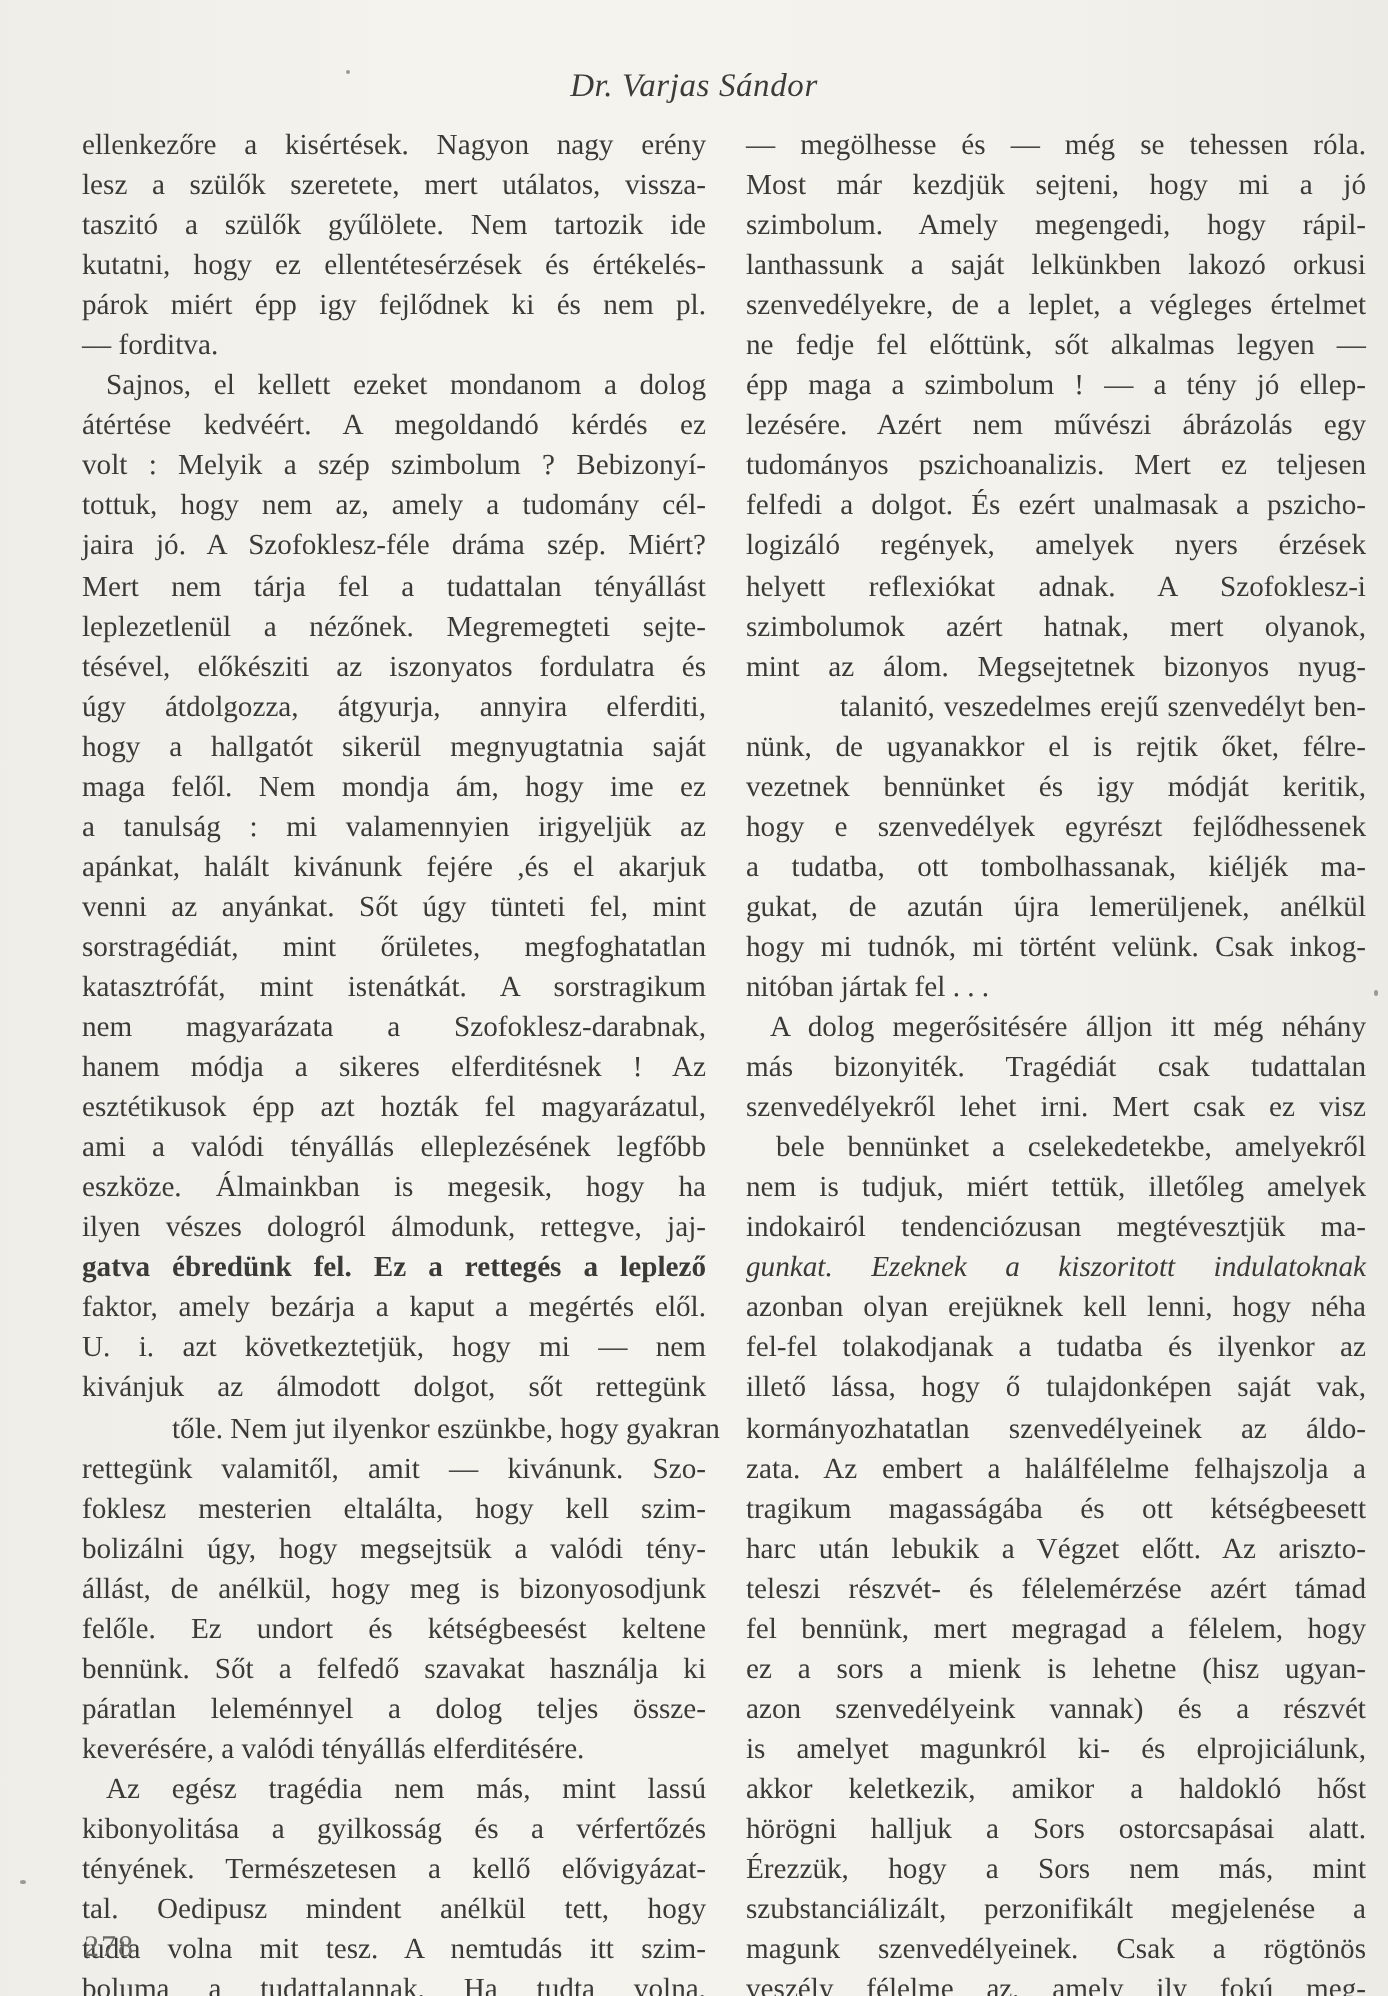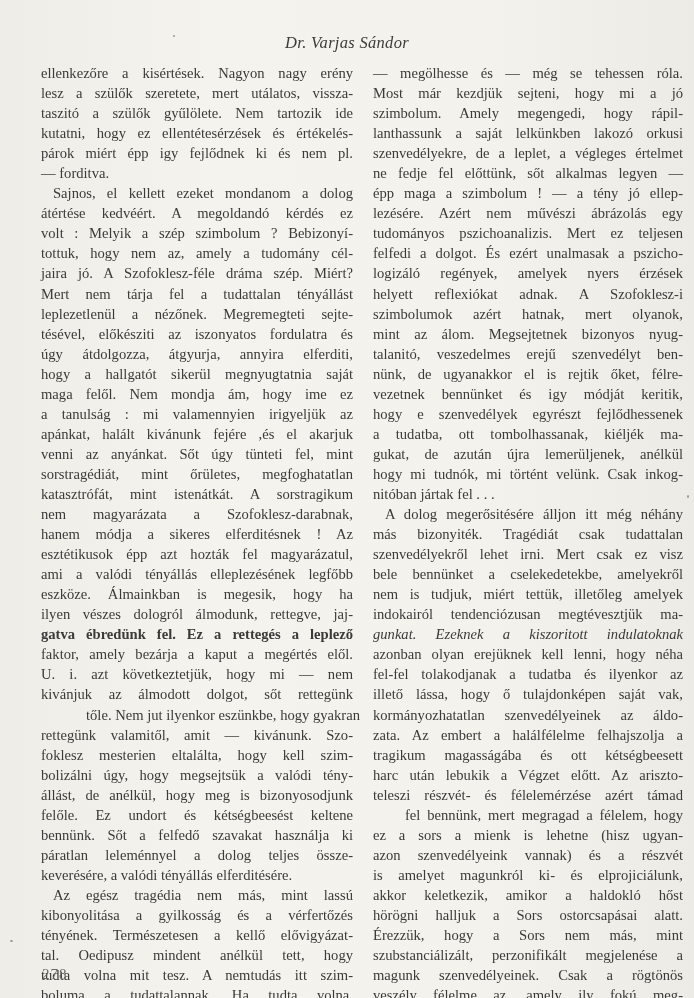--- a/index.html
+++ b/index.html
@@ -137,44 +137,44 @@
       <span class="line"><span style="white-space: nowrap; word-spacing: 0px;">szenvedélyekre, de a leplet, a végleges értelmet</span></span>
       <span class="line"><span style="white-space: nowrap; word-spacing: 0px;">ne fedje fel előttünk, sőt alkalmas legyen —</span></span>
       <span class="line"><span style="white-space: nowrap; word-spacing: 0px;">épp maga a szimbolum ! — a tény jó ellep-</span></span>
       <span class="line"><span style="white-space: nowrap; word-spacing: 0px;">lezésére. Azért nem művészi ábrázolás egy</span></span>
       <span class="line"><span style="white-space: nowrap; word-spacing: 0px;">tudományos pszichoanalizis. Mert ez teljesen</span></span>
       <span class="line"><span style="white-space: nowrap; word-spacing: 0px;">felfedi a dolgot. És ezért unalmasak a pszicho-</span></span>
       <span class="line"><span style="white-space: nowrap; word-spacing: 0px;">logizáló regények, amelyek nyers érzések</span></span>
       <span class="line"><span style="white-space: nowrap; word-spacing: 0px;">helyett reflexiókat adnak. A Szofoklesz-i</span></span>
       <span class="line"><span style="white-space: nowrap; word-spacing: 0px;">szimbolumok azért hatnak, mert olyanok,</span></span>
       <span class="line"><span style="white-space: nowrap; word-spacing: 0px;">mint az álom. Megsejtetnek bizonyos nyug-</span></span>
-      <span class="line"><span style="white-space: nowrap; word-spacing: 0px;">talanitó, veszedelmes erejű szenvedélyt ben-</span></span>
+      <span class="line"><span style="white-space: nowrap; word-spacing: 0px; margin-left: 47px;">talanitó, veszedelmes erejű szenvedélyt ben-</span></span>
       <span class="line"><span style="white-space: nowrap; word-spacing: 0px;">nünk, de ugyanakkor el is rejtik őket, félre-</span></span>
       <span class="line"><span style="white-space: nowrap; word-spacing: 0px;">vezetnek bennünket és igy módját keritik,</span></span>
       <span class="line"><span style="white-space: nowrap; word-spacing: 0px;">hogy e szenvedélyek egyrészt fejlődhessenek</span></span>
       <span class="line"><span style="white-space: nowrap; word-spacing: 0px;">a tudatba, ott tombolhassanak, kiéljék ma-</span></span>
       <span class="line"><span style="white-space: nowrap; word-spacing: 0px;">gukat, de azután újra lemerüljenek, anélkül</span></span>
       <span class="line"><span style="white-space: nowrap; word-spacing: 0px;">hogy mi tudnók, mi történt velünk. Csak inkog-</span></span>
       <span class="line last">nitóban jártak fel . . .</span>
       <span class="line indent"><span style="white-space: nowrap; word-spacing: 0px;">A dolog megerősitésére álljon itt még néhány</span></span>
       <span class="line"><span style="white-space: nowrap; word-spacing: 0px;">más bizonyiték. Tragédiát csak tudattalan</span></span>
       <span class="line"><span style="white-space: nowrap; word-spacing: 0px;">szenvedélyekről lehet irni. Mert csak ez visz</span></span>
-      <span class="line"><span style="white-space: nowrap; word-spacing: 0px;">bele bennünket a cselekedetekbe, amelyekről</span></span>
+      <span class="line"><span style="white-space: nowrap; word-spacing: 0px; margin-left: 15px;">bele bennünket a cselekedetekbe, amelyekről</span></span>
       <span class="line"><span style="white-space: nowrap; word-spacing: 0px;">nem is tudjuk, miért tettük, illetőleg amelyek</span></span>
       <span class="line"><span style="white-space: nowrap; word-spacing: 0px;">indokairól tendenciózusan megtévesztjük ma-</span></span>
       <span class="line"><span style="white-space: nowrap; word-spacing: 0px; font-style: italic;">gunkat. Ezeknek a kiszoritott indulatoknak</span></span>
       <span class="line"><span style="white-space: nowrap; word-spacing: 0px;">azonban olyan erejüknek kell lenni, hogy néha</span></span>
       <span class="line"><span style="white-space: nowrap; word-spacing: 0px;">fel-fel tolakodjanak a tudatba és ilyenkor az</span></span>
       <span class="line"><span style="white-space: nowrap; word-spacing: 0px;">illető lássa, hogy ő tulajdonképen saját vak,</span></span>
       <span class="line"><span style="white-space: nowrap; word-spacing: 0px;">kormányozhatatlan szenvedélyeinek az áldo-</span></span>
       <span class="line"><span style="white-space: nowrap; word-spacing: 0px;">zata. Az embert a halálfélelme felhajszolja a</span></span>
       <span class="line"><span style="white-space: nowrap; word-spacing: 0px;">tragikum magasságába és ott kétségbeesett</span></span>
       <span class="line"><span style="white-space: nowrap; word-spacing: 0px;">harc után lebukik a Végzet előtt. Az ariszto-</span></span>
       <span class="line"><span style="white-space: nowrap; word-spacing: 0px;">teleszi részvét- és félelemérzése azért támad</span></span>
-      <span class="line"><span style="white-space: nowrap; word-spacing: 0px; margin-left: 32px;">fel bennünk, mert megragad a félelem, hogy</span></span>
+      <span class="line"><span style="white-space: nowrap; word-spacing: 0px;">fel bennünk, mert megragad a félelem, hogy</span></span>
       <span class="line"><span style="white-space: nowrap; word-spacing: 0px;">ez a sors a mienk is lehetne (hisz ugyan-</span></span>
       <span class="line"><span style="white-space: nowrap; word-spacing: 0px;">azon szenvedélyeink vannak) és a részvét</span></span>
       <span class="line"><span style="white-space: nowrap; word-spacing: 0px;">is amelyet magunkról ki- és elprojiciálunk,</span></span>
       <span class="line"><span style="white-space: nowrap; word-spacing: 0px;">akkor keletkezik, amikor a haldokló hőst</span></span>
       <span class="line"><span style="white-space: nowrap; word-spacing: 0px;">hörögni halljuk a Sors ostorcsapásai alatt.</span></span>
       <span class="line"><span style="white-space: nowrap; word-spacing: 0px;">Érezzük, hogy a Sors nem más, mint</span></span>
       <span class="line"><span style="white-space: nowrap; word-spacing: 0px;">szubstanciálizált, perzonifikált megjelenése a</span></span>
       <span class="line"><span style="white-space: nowrap; word-spacing: 0px;">magunk szenvedélyeinek. Csak a rögtönös</span></span>
       <span class="line"><span style="white-space: nowrap; word-spacing: 0px;">veszély félelme az, amely ily fokú meg-</span></span>
     </div>

